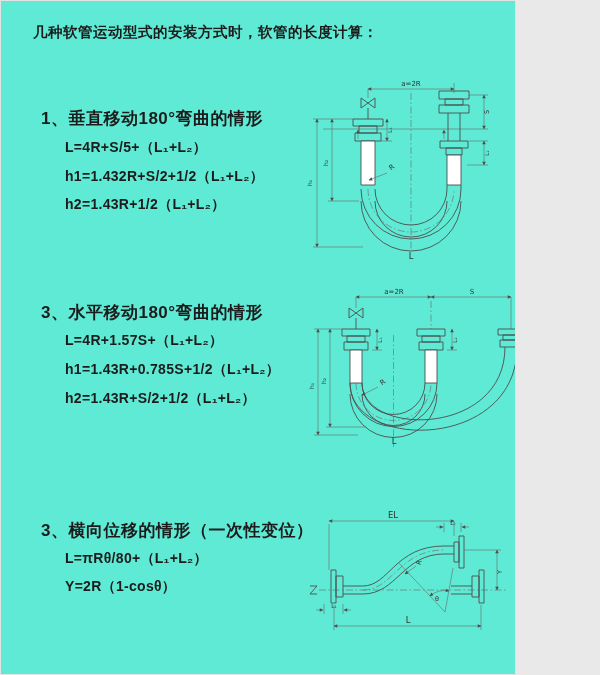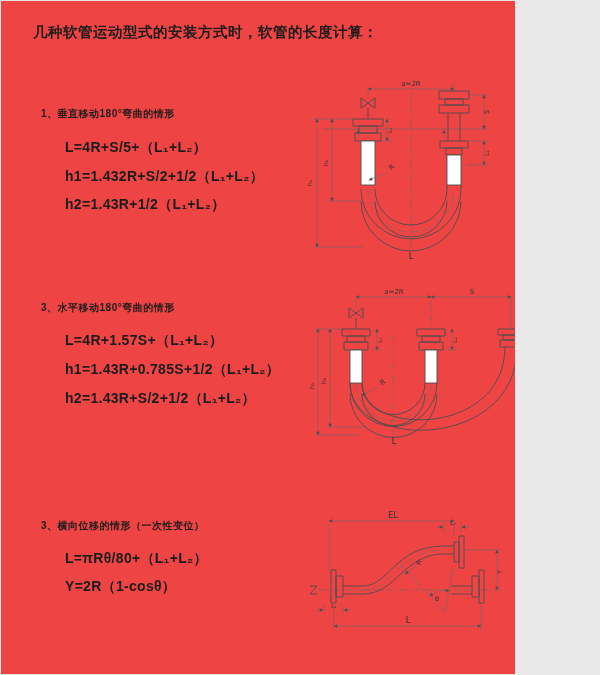--- a/index.html
+++ b/index.html
@@ -1,22 +1,22 @@
 <!DOCTYPE html>
 <html><head>
 <meta charset="utf-8">
 <style>
   html,body{margin:0;padding:0;background:#e9e9e9;}
   .page{
-    position:relative;width:516px;height:675px;background:#ef4444;
+    position:relative;width:516px;height:675px;background:#5eead4;
     font-family:"Liberation Sans","DejaVu Sans",sans-serif;color:#1c1c1c;
     overflow:hidden;border:1px solid #e3e3e3;box-sizing:border-box;
   }
   .title{position:absolute;left:32px;top:22px;font-size:14.5px;font-weight:700;letter-spacing:.5px;}
-  .sec-head{position:absolute;font-size:10px;font-weight:700;letter-spacing:.5px;}
+  .sec-head{position:absolute;font-size:17px;font-weight:700;letter-spacing:.5px;}
   .formula{position:absolute;font-size:14px;font-weight:700;letter-spacing:.3px;}
   svg{position:absolute;overflow:visible;}
   svg *{vector-effect:non-scaling-stroke;}
   .ln{stroke:#4d4d4d;stroke-width:.9;fill:none;}
   .thin{stroke:#6a6a6a;stroke-width:.6;fill:none;}
   .cl{stroke:#6a6a6a;stroke-width:.6;fill:none;stroke-dasharray:7 2.5 1.5 2.5;}
   .hose{fill:#fff;stroke:#4d4d4d;stroke-width:.9;}
   svg text{font-family:"DejaVu Sans","Liberation Sans",sans-serif;fill:#333;font-weight:400;}
 </style>
 </head>

